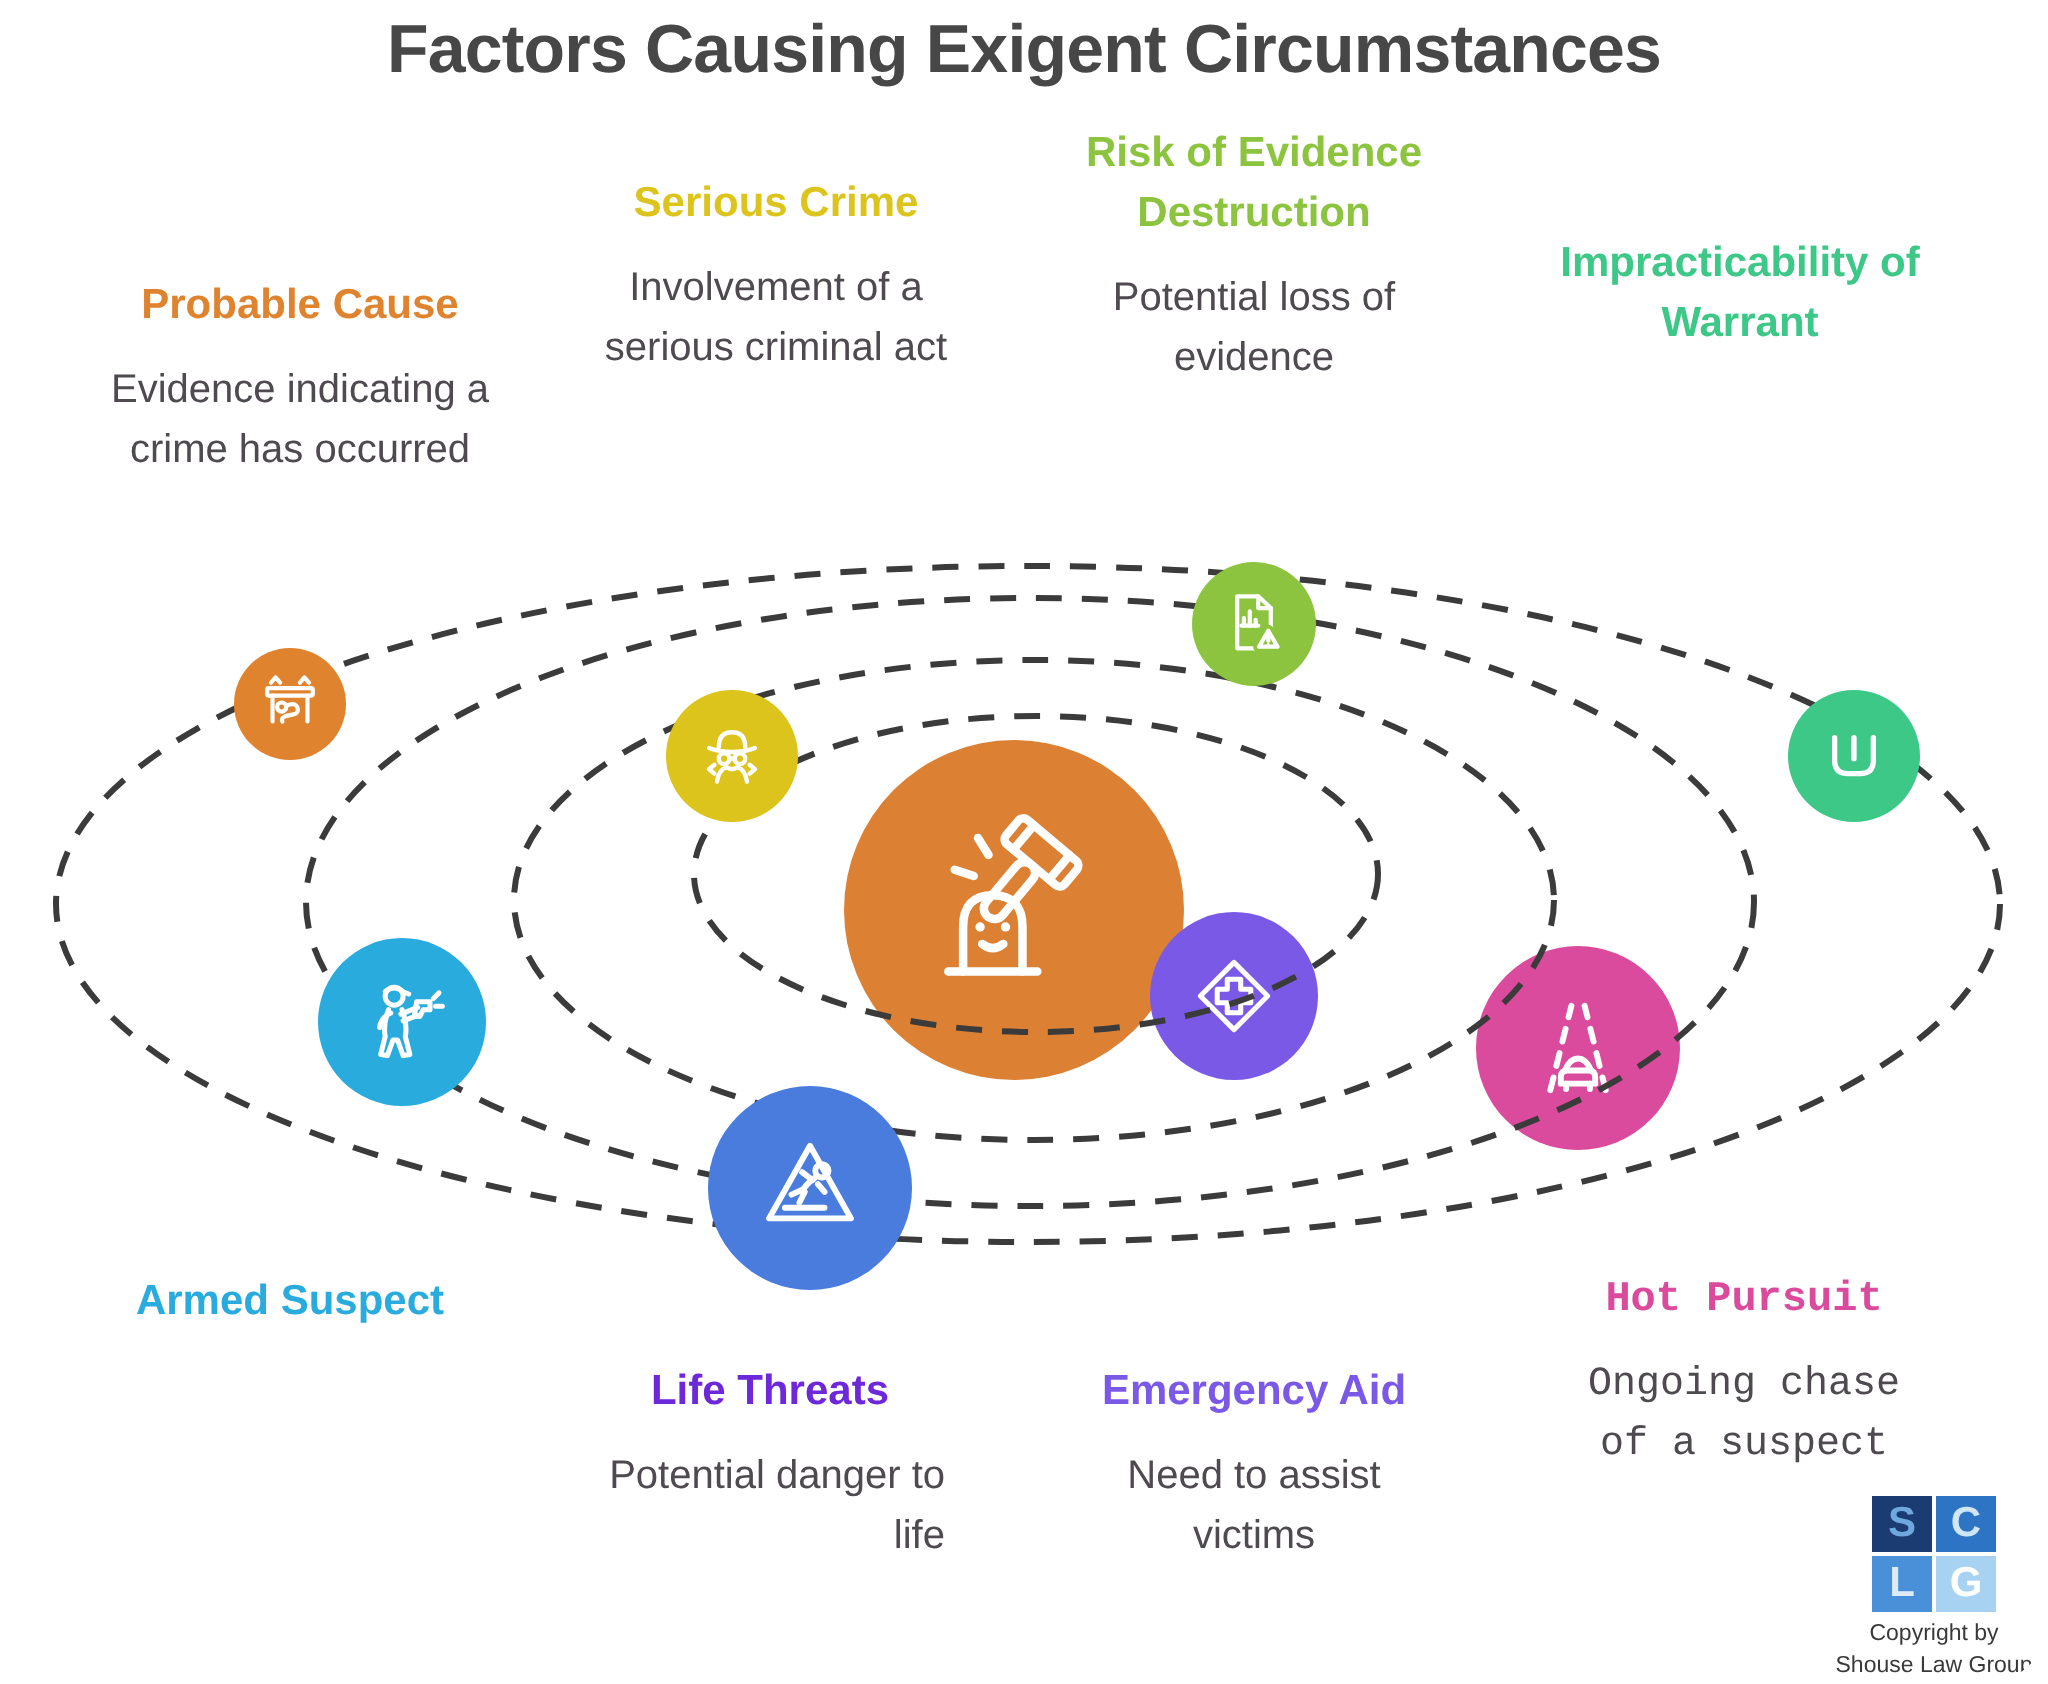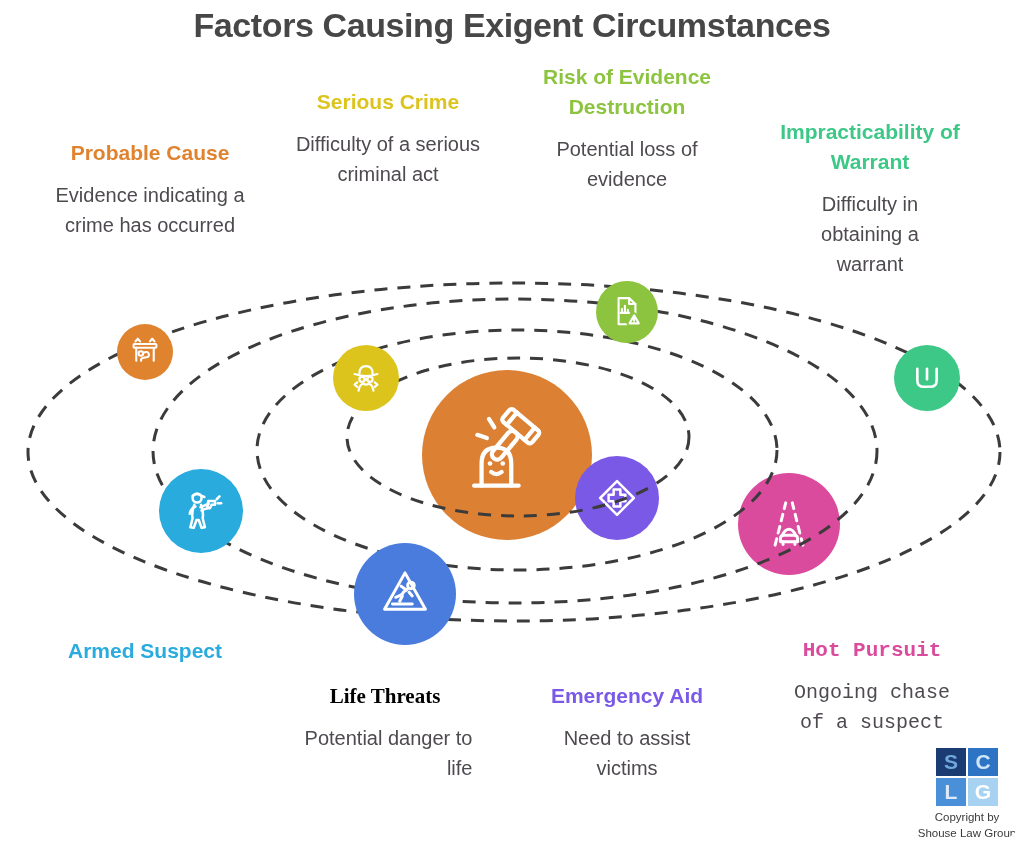--- a/index.html
+++ b/index.html
@@ -35,36 +35,35 @@
 <div class="stage">
 
   <div class="title">Factors Causing Exigent Circumstances</div>
 
   <div class="factor" style="left:40px; top:138px; width:220px;">
     <h2 style="color: rgb(224, 131, 47);">Probable Cause</h2>
     <p style="max-width:200px;">Evidence indicating a crime has occurred</p>
   </div>
   <div class="factor" style="left:278px; top:87px; width:220px;">
     <h2 style="color: rgb(220, 196, 28);">Serious Crime</h2>
-    <p style="max-width:195px;">Difficulty of a serious criminal act</p>
+    <p style="max-width:195px;">Involvement of a serious criminal act</p>
   </div>
   <div class="factor" style="left:517px; top:62px; width:220px;">
     <h2 style="color: rgb(140, 196, 63);">Risk of Evidence Destruction</h2>
     <p style="max-width:200px;">Potential loss of evidence</p>
   </div>
   <div class="factor" style="left:755px; top:117px; width:230px;">
     <h2 style="color: rgb(61, 200, 135);">Impracticability of Warrant</h2>
-    <p style="max-width:150px;">Difficulty in obtaining a warrant</p>
   </div>
 
   <div class="factor" style="left:35px; top:636px; width:220px;">
     <h2 style="color: rgb(42, 171, 222);">Armed Suspect</h2>
   </div>
   <div class="factor" style="left:275px; top:681px; width:220px;">
-    <h2 style="color: #000000; font-family: Liberation Serif, serif;">Life Threats</h2>
+    <h2 style="color: #6d28d9;">Life Threats</h2>
     <p style="max-width:175px;text-align:right;">Potential danger to life</p>
   </div>
   <div class="factor" style="left:517px; top:681px; width:220px;">
     <h2 style="color: rgb(122, 89, 230);">Emergency Aid</h2>
     <p style="max-width:160px;">Need to assist victims</p>
   </div>
   <div class="factor" style="left:762px; top:636px; width:220px;font-family:Liberation Mono, monospace;">
     <h2 style="color: rgb(219, 75, 157);">Hot Pursuit</h2>
     <p style="max-width:190px;">Ongoing chase of a suspect</p>
   </div>

